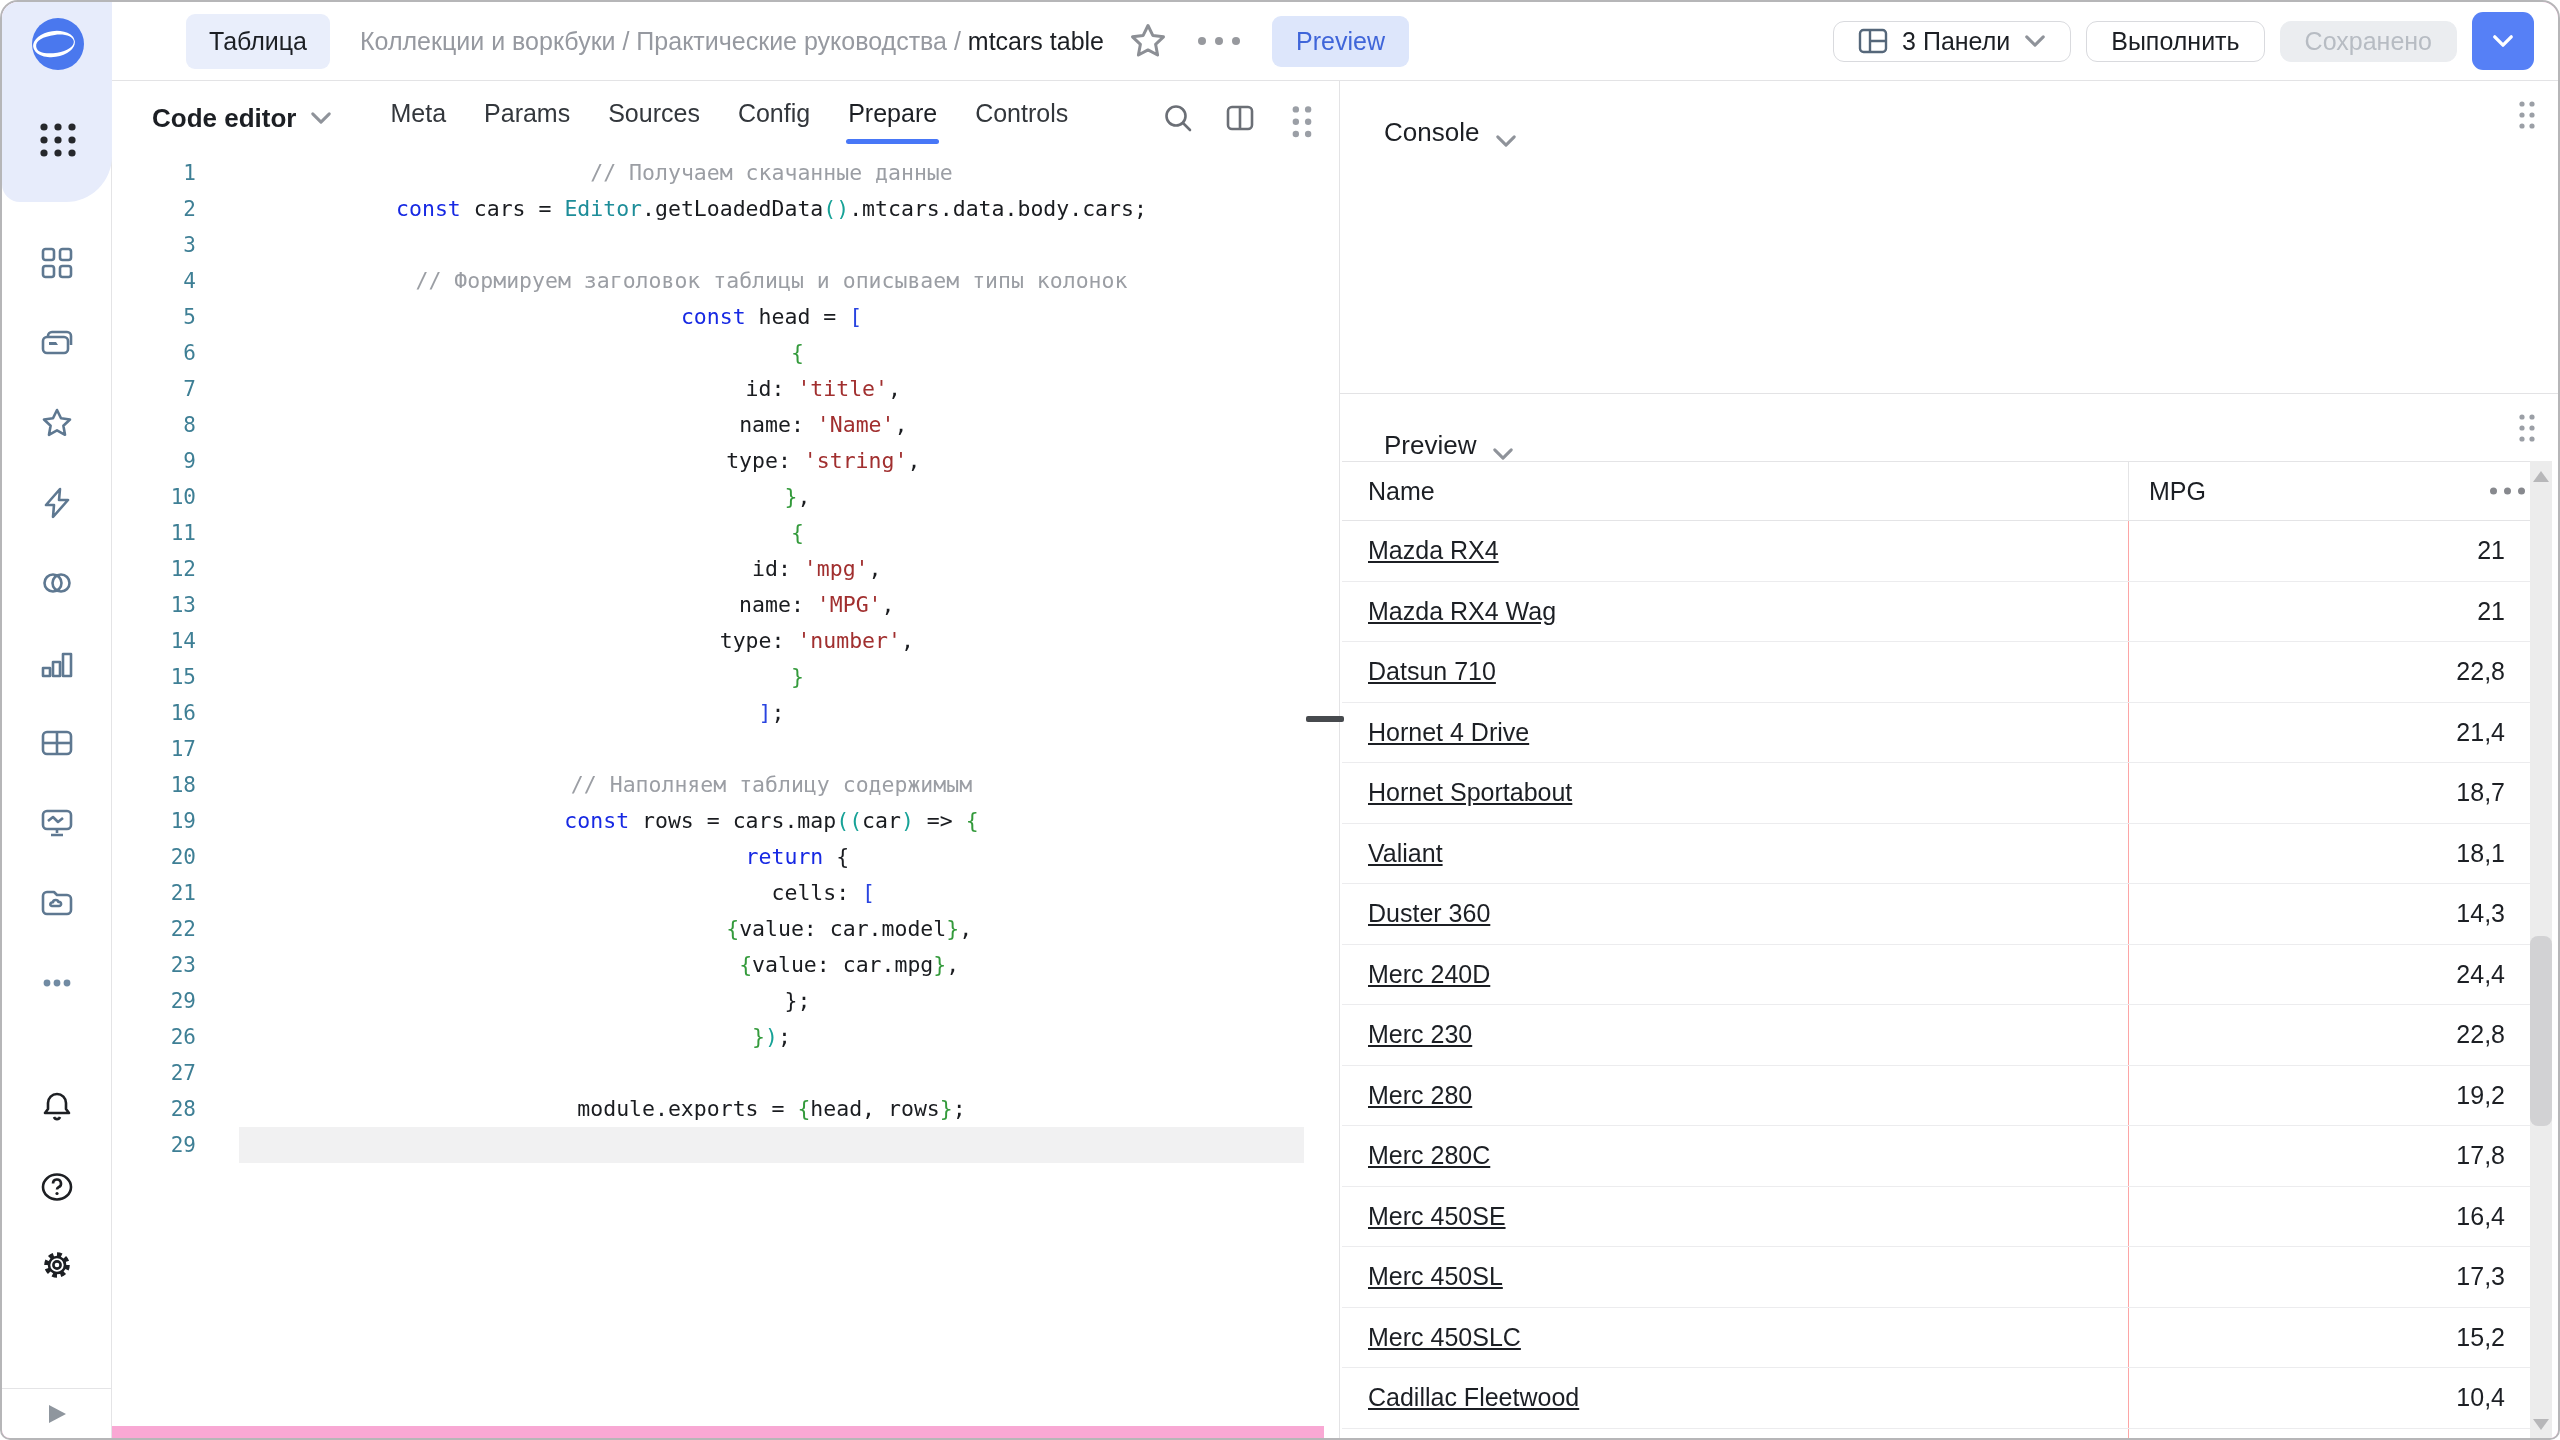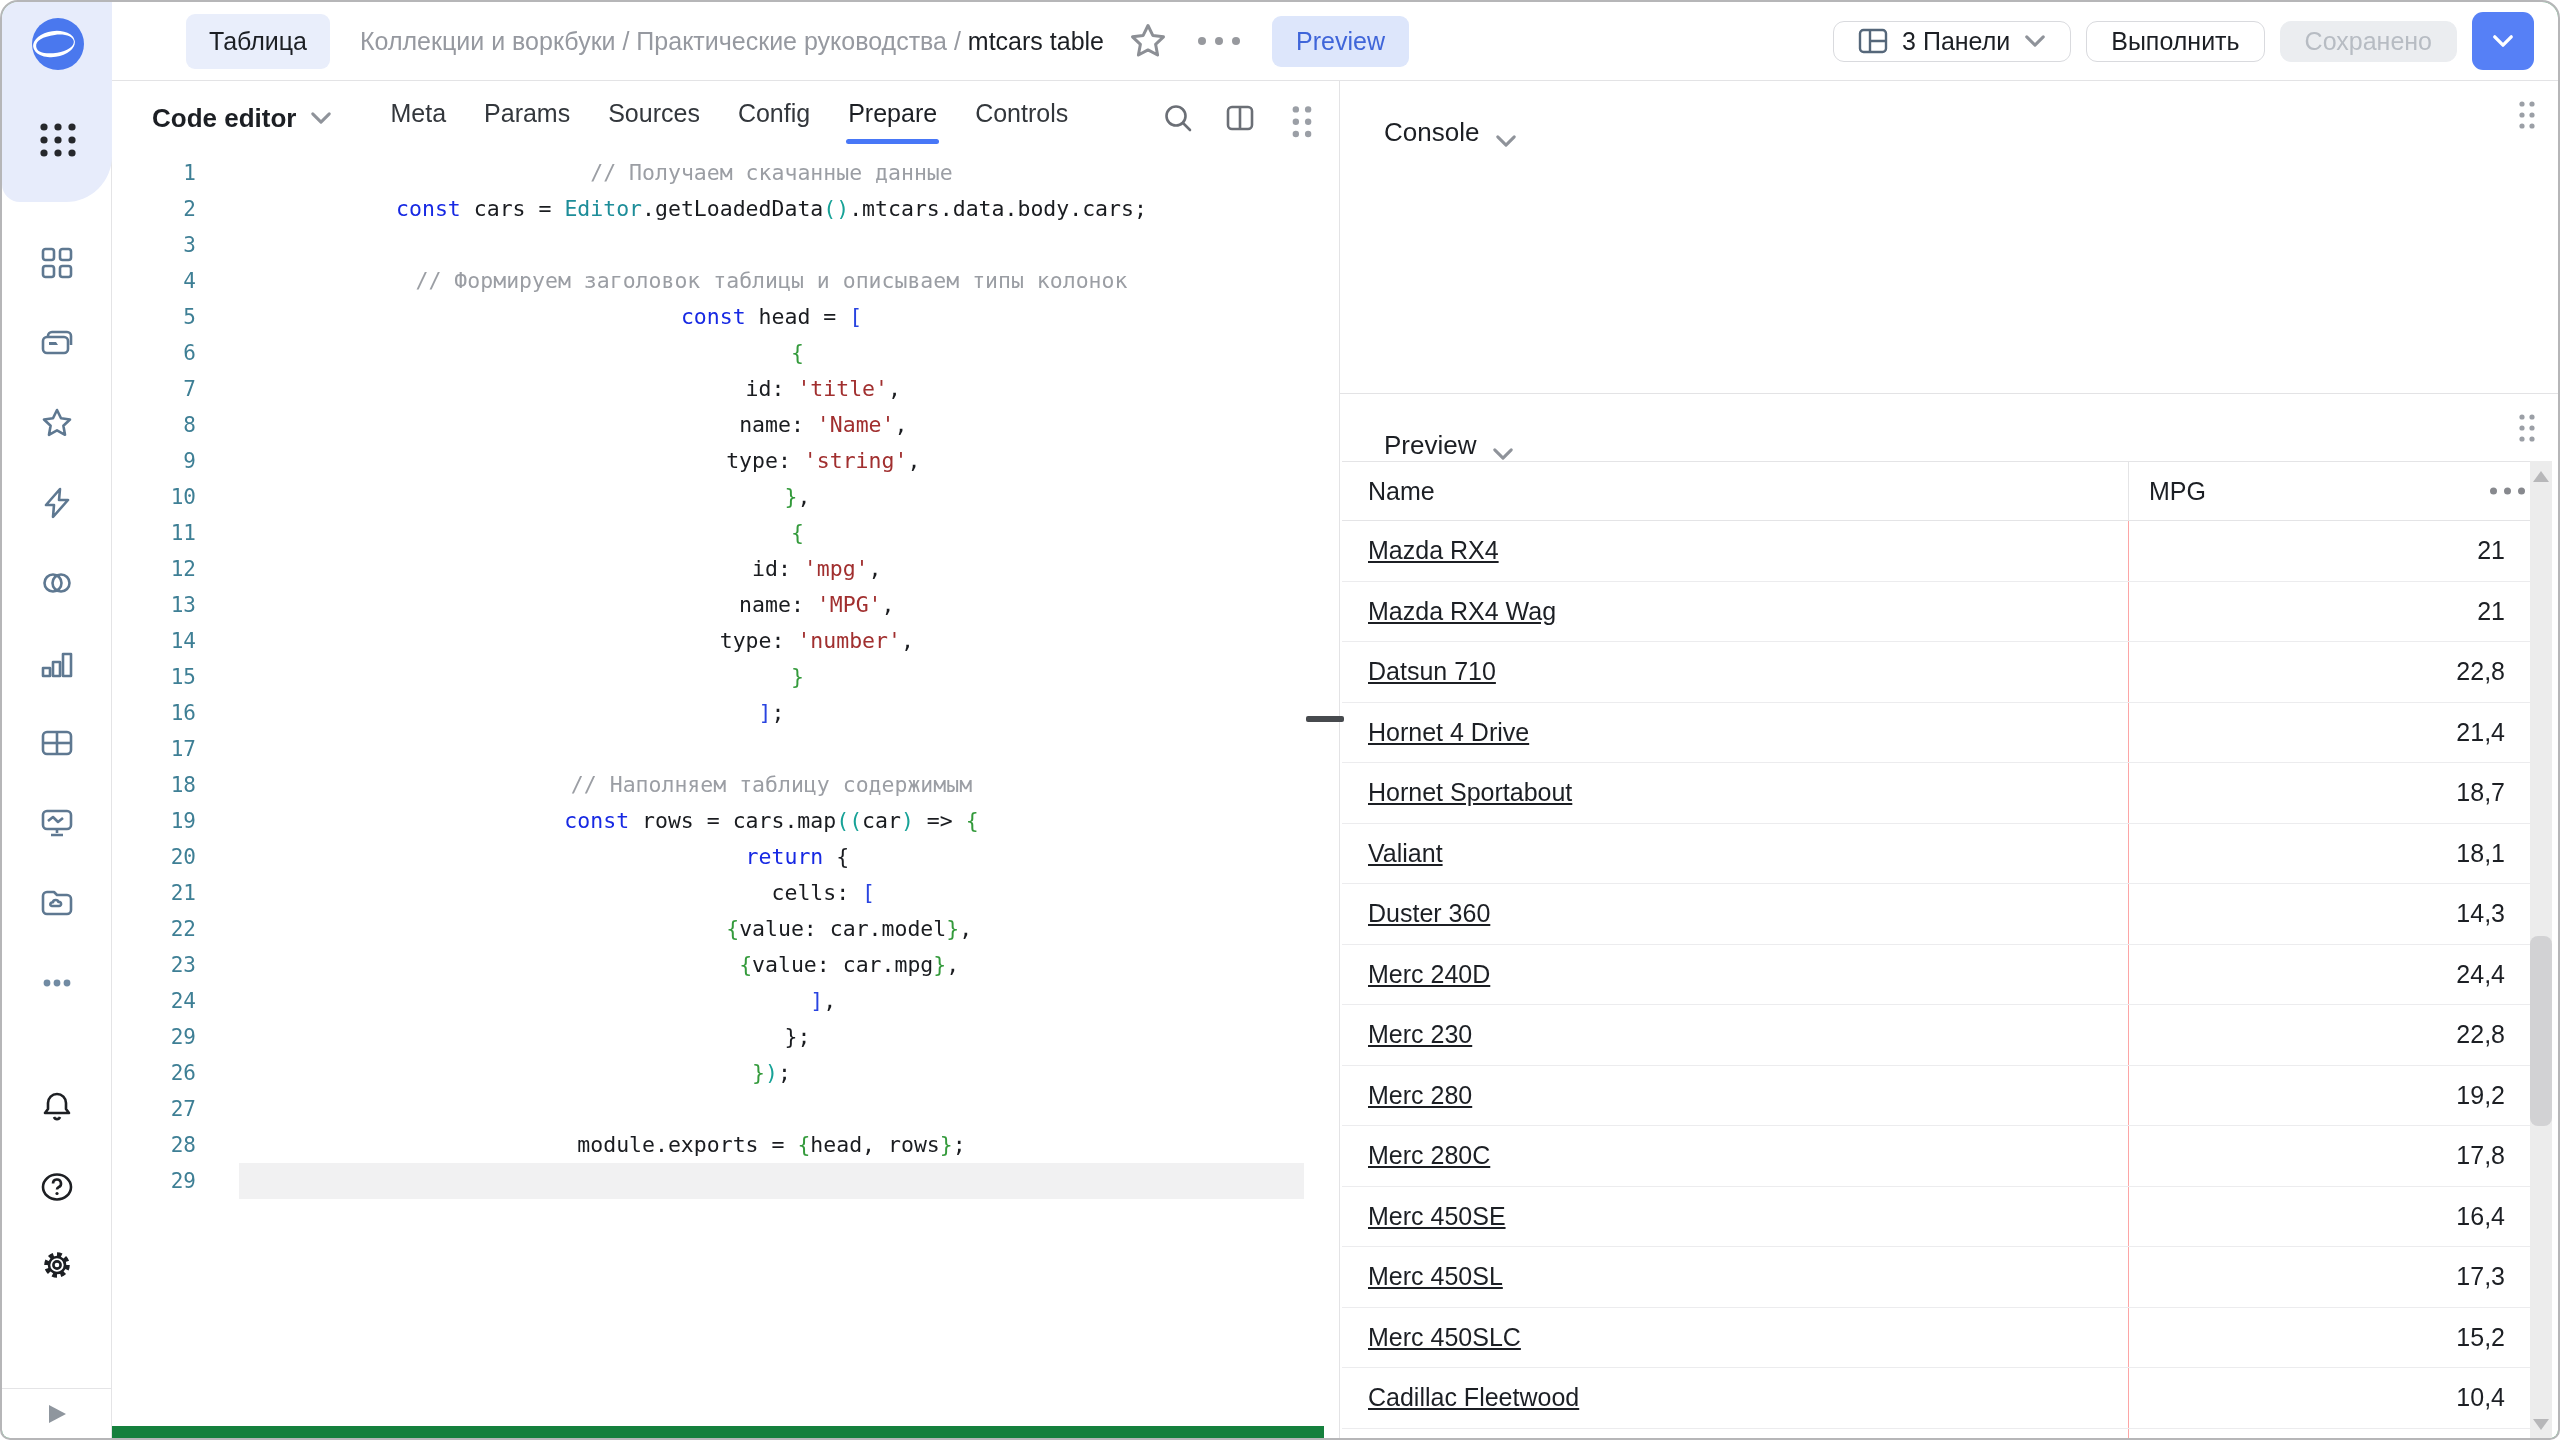--- a/index.html
+++ b/index.html
@@ -1,17 +1,17 @@
 <!DOCTYPE html>
 <html><head>
 <meta charset="utf-8">
 <style>
   * { margin:0; padding:0; box-sizing:border-box; }
   html,body { background:#fff; font-family:"Liberation Sans", sans-serif; }
-  .window { position:relative; width:2560px; height:1440px; background:#15803d;
+  .window { position:relative; width:2560px; height:1440px; background:#f9a8d4;
             border:2px solid #b6b6b8; border-radius:18px 18px 10px 10px; overflow:hidden; }
 
   
   .sidebar { position:absolute; left:0; top:0; bottom:0; width:110px; background:#fff;
              border-right:1px solid #e4e4e6; z-index:5; }
   .sidebar-top { position:absolute; left:0; top:0; width:110px; height:200px;
                  background:#e7ecfb; border-radius:0 0 46px 18px; }
   .logo { position:absolute; left:30px; top:16px; width:52px; height:52px; }
   .apps-grid { position:absolute; left:37px; top:120px; width:38px; height:36px; }
   .nav-stack { position:absolute; left:0; top:244px; width:110px; display:flex;
@@ -394,24 +394,20 @@
         </div>
         <div class="code-line">
           <div class="ln">22</div>
           <div class="code-text"><span class="s-pl">            </span><span class="s-bg">{</span><span class="s-pl">value: car.model</span><span class="s-bg">}</span><span class="s-pl">,</span></div>
         </div>
         <div class="code-line">
           <div class="ln">23</div>
           <div class="code-text"><span class="s-pl">            </span><span class="s-bg">{</span><span class="s-pl">value: car.mpg</span><span class="s-bg">}</span><span class="s-pl">,</span></div>
         </div>
         <div class="code-line">
-          <div class="ln">24</div>
-          <div class="code-text"><span class="s-pl">        </span><span class="s-bb">]</span><span class="s-pl">,</span></div>
-        </div>
-        <div class="code-line">
           <div class="ln">29</div>
           <div class="code-text"><span class="s-pl">    };</span></div>
         </div>
         <div class="code-line">
           <div class="ln">26</div>
           <div class="code-text"><span class="s-bg">}</span><span class="s-bt">)</span><span class="s-pl">;</span></div>
         </div>
         <div class="code-line">
           <div class="ln">27</div>
           <div class="code-text"></div>

